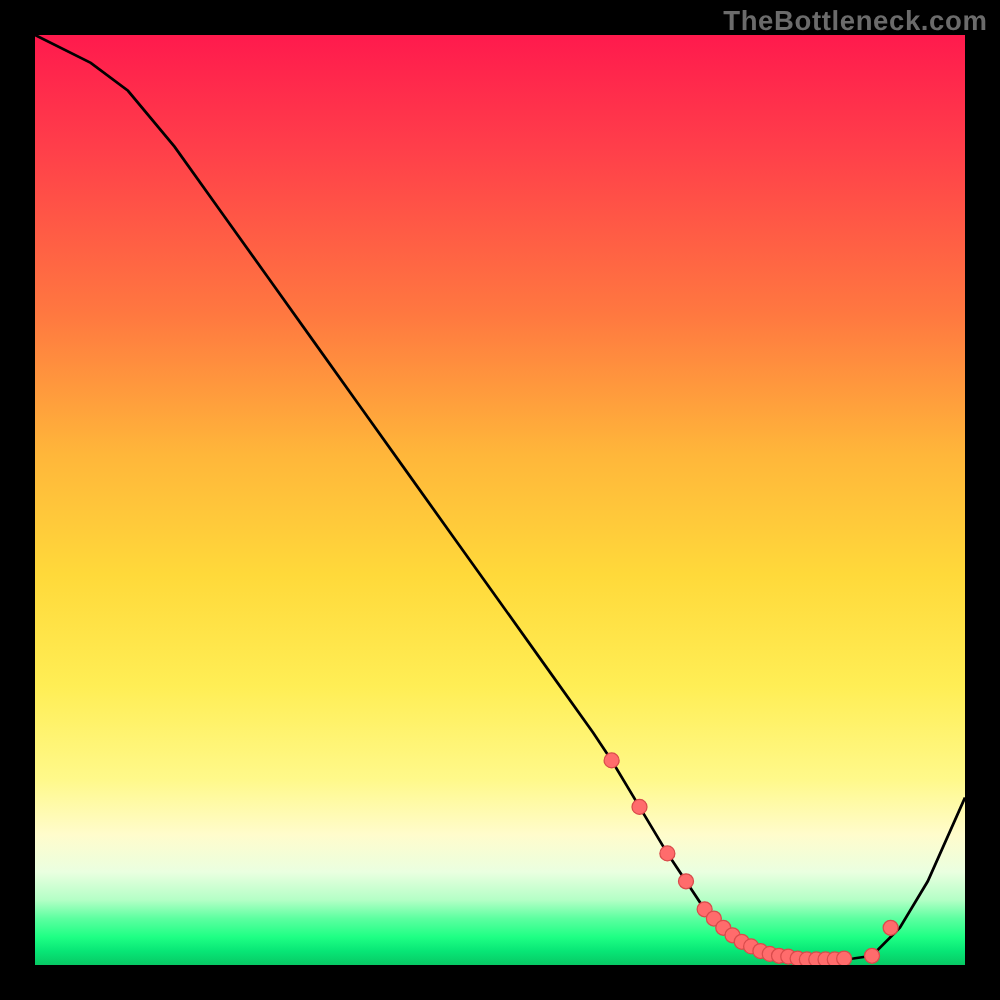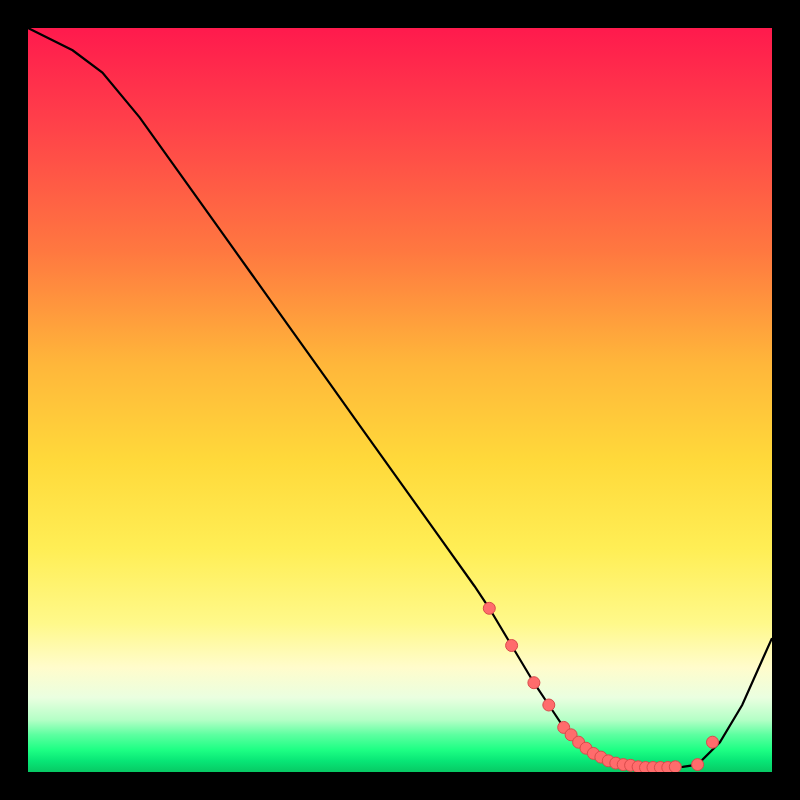--- a/index.html
+++ b/index.html
@@ -66,20 +66,21 @@
     top: 0;
     width: 744px;
     height: 744px;
     z-index: 4;
   }
 </style>
 </head>
 <body>
 
 <div class="frame">
+  <div class="watermark">TheBottleneck.com</div>
 
   <div class="plot-area">
     <svg class="curve" viewBox="0 0 744 744" preserveAspectRatio="none">
       <path id="curve-path" d="M0.0 0.0 L44.6 22.3 L74.4 44.6 L111.6 89.3 L148.8 141.4 L186.0 193.4 L223.2 245.5 L260.4 297.6 L297.6 349.7 L334.8 401.8 L372.0 453.8 L409.2 505.9 L446.4 558.0 L461.3 580.3 L483.6 617.5 L505.9 654.7 L520.8 677.0 L535.7 699.4 L550.6 714.2 L565.4 725.4 L580.3 732.8 L595.2 736.6 L610.1 738.8 L625.0 739.5 L639.8 739.5 L654.7 738.8 L669.6 736.6 L691.9 714.2 L714.2 677.0 L744.0 610.1" fill="none" stroke="#000000" stroke-width="2.2"></path>
     </svg>
     <svg class="markers" viewBox="0 0 744 744" preserveAspectRatio="none">
       <g id="marker-group">
           <circle cx="461.3" cy="580.3" r="6" fill="#ff6c6c" stroke="#d94b4b" stroke-width="1"></circle>
           <circle cx="483.6" cy="617.5" r="6" fill="#ff6c6c" stroke="#d94b4b" stroke-width="1"></circle>
           <circle cx="505.9" cy="654.7" r="6" fill="#ff6c6c" stroke="#d94b4b" stroke-width="1"></circle>

